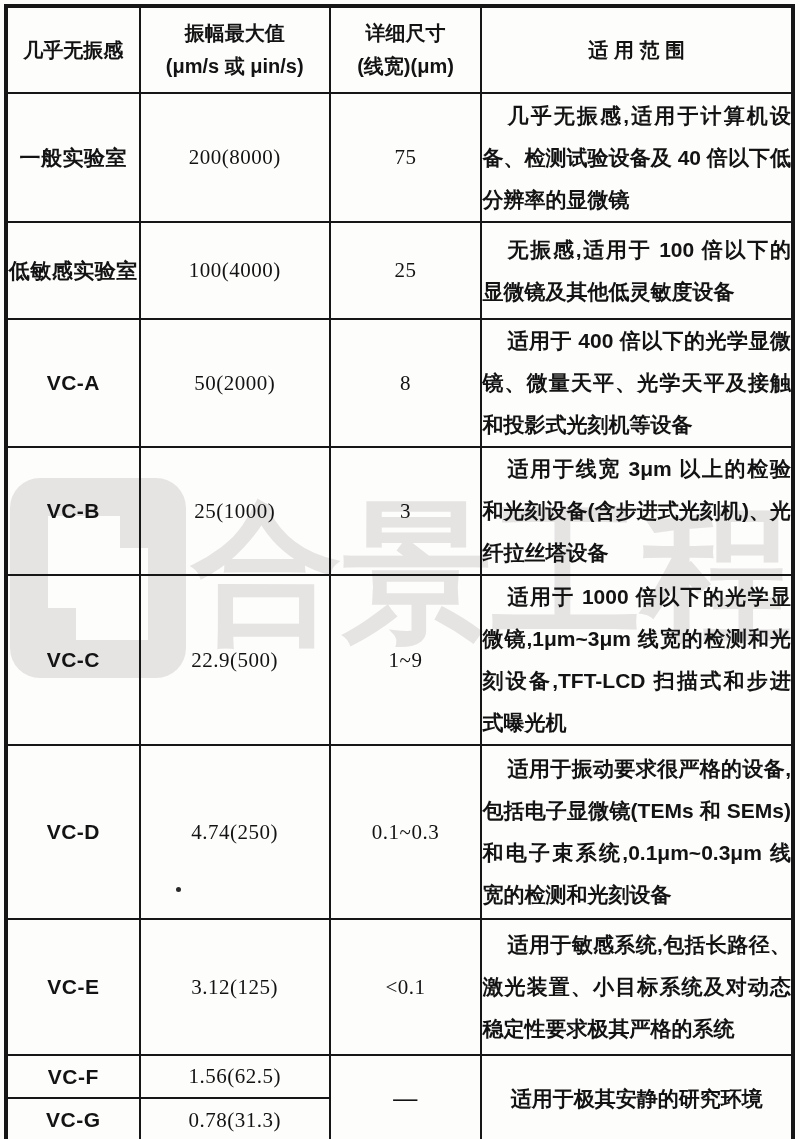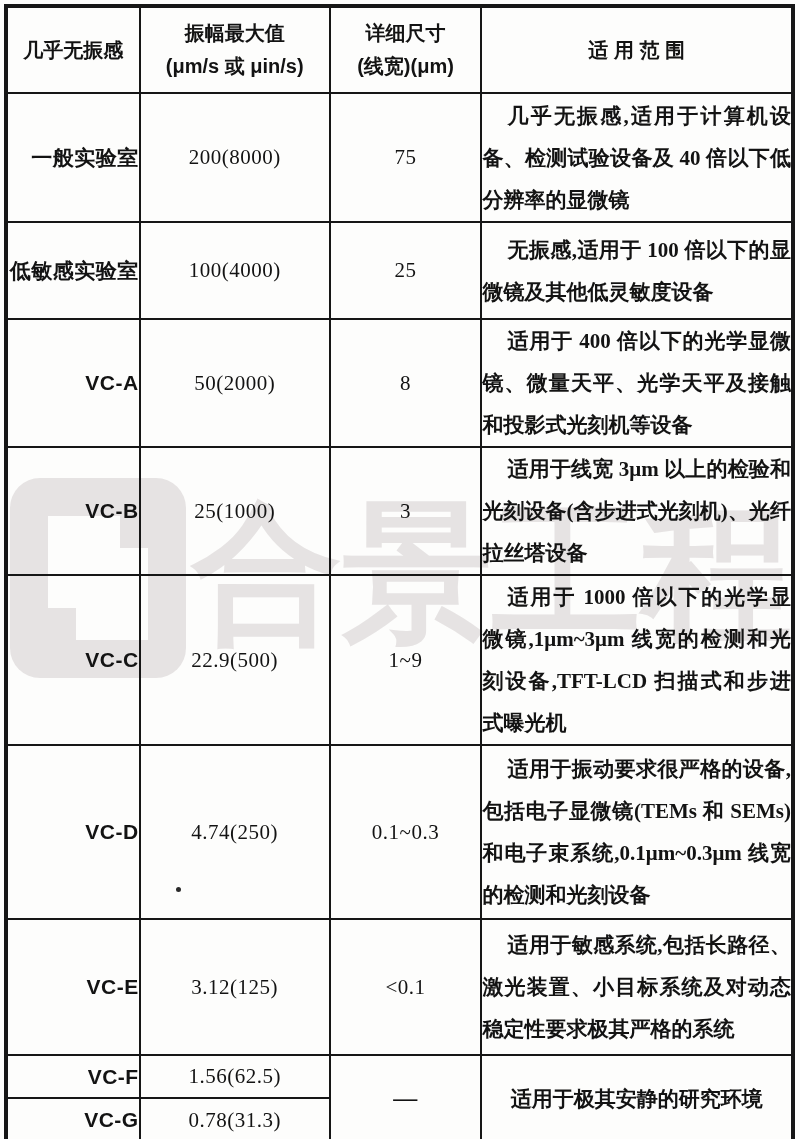--- a/index.html
+++ b/index.html
@@ -72,40 +72,40 @@
     font-family: "Liberation Sans", sans-serif;
     font-weight: 700;
     font-size: 20px;
     text-align: center;
     height: 84px;
   }
   .hdr-line { line-height: 33px; }
 
   
   .c-curve {
-    text-align: right;
+    text-align: center;
     font-size: 21px;
     font-weight: 700;
     font-family: "Liberation Sans", sans-serif;
     letter-spacing: 0.5px;
   }
   .c-num, .c-size {
     text-align: center;
     font-size: 21px;
     font-weight: 400;
     font-family: "Liberation Serif", serif;
     letter-spacing: 0.5px;
   }
   .c-size-dash {
     text-align: center;
     font-size: 24px;
     font-weight: 700;
   }
   .c-app {
-    font-family: Liberation Serif, serif;
+    font-family: Liberation Sans, sans-serif;
     font-size: 21px;
     font-weight: 700;
     line-height: 42px;
     text-align: justify;
     padding: 2px 8px 2px 9px;
     text-indent: 1.2em;
     margin-top: 8px;
   }
   .c-app-center {
     font-family: "Liberation Sans", sans-serif;

